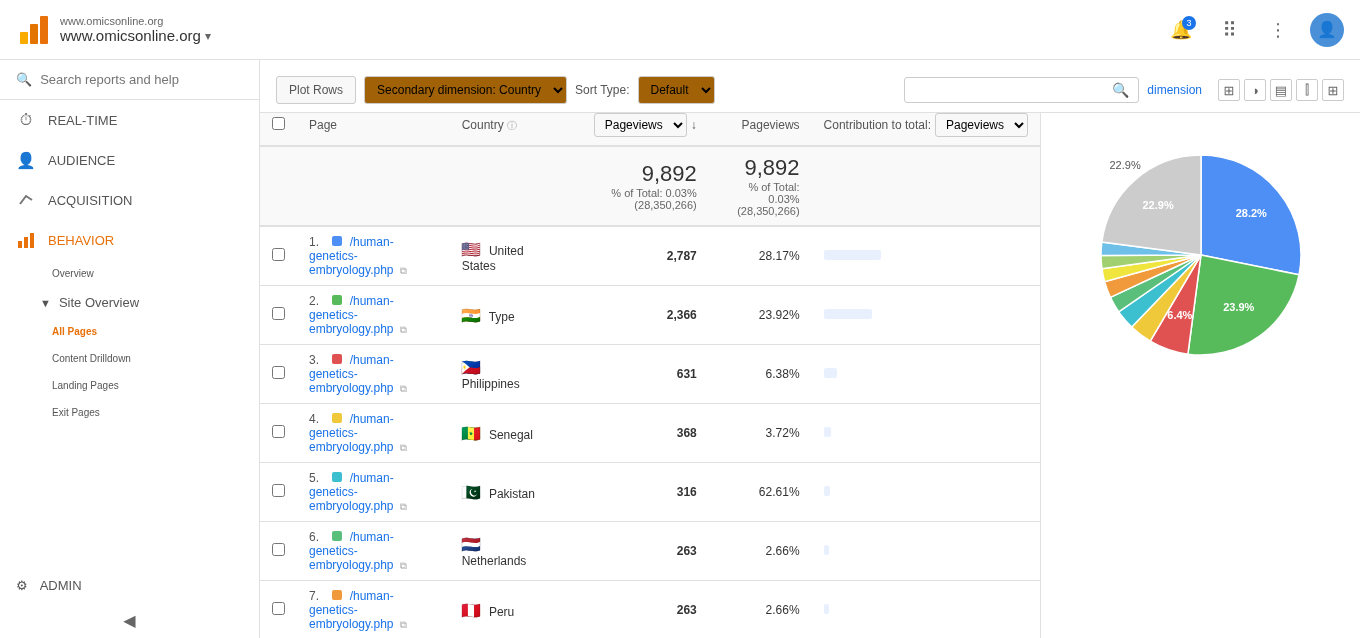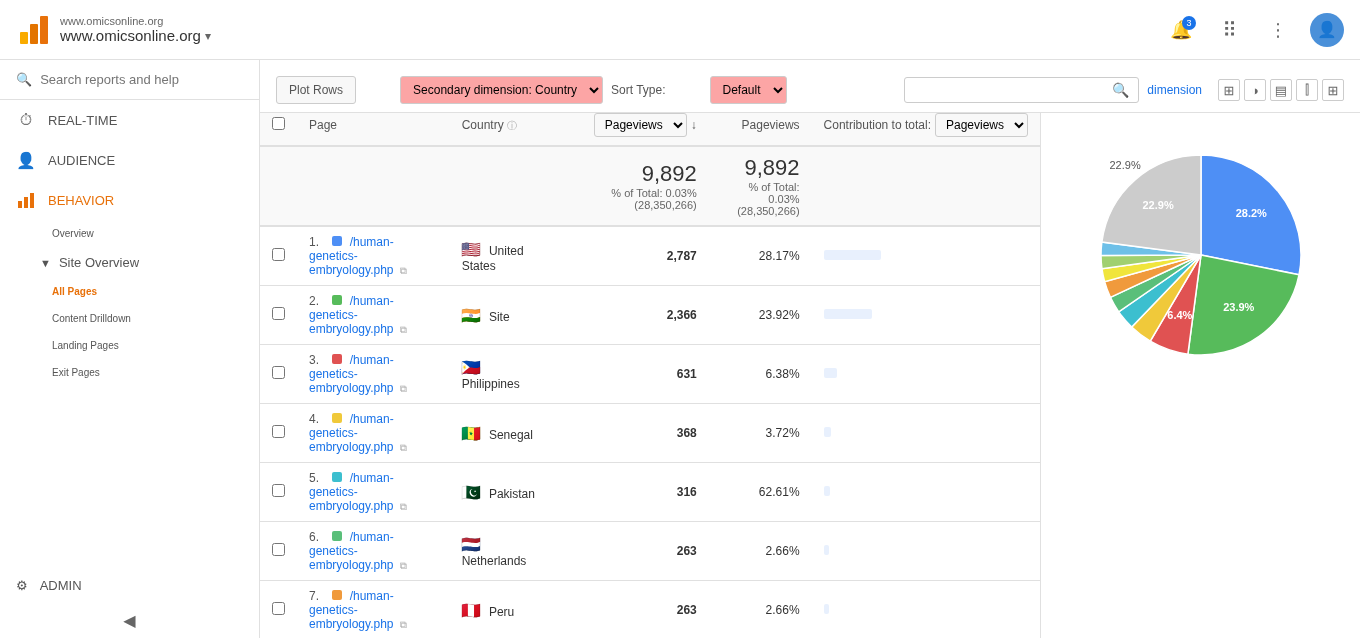--- a/index.html
+++ b/index.html
@@ -135,23 +135,22 @@
       border-radius: 3px;
       cursor: pointer;
       font-size: 12px;
       color: #555;
     }
     .toolbar-select {
       padding: 5px 8px;
       border: 1px solid #ccc;
       border-radius: 3px;
       font-size: 12px;
-      background: #fca5a5;
-      cursor: pointer;
-      margin-left: 36px;
+      background: #a16207;
+      cursor: pointer;
     }
     .toolbar-label { font-size: 12px; color: #555; }
     .toolbar-spacer { flex: 1; }
     .search-box {
       display: flex;
       align-items: center;
       border: 1px solid #ccc;
       border-radius: 3px;
       padding: 4px 8px;
       background: #fff;
@@ -294,20 +293,28 @@
     <div class="nav-item">
       <span class="nav-icon">⏱</span>
       <span>REAL-TIME</span>
     </div>
 
     <div class="nav-item">
       <span class="nav-icon">👤</span>
       <span>AUDIENCE</span>
     </div>
 
+    <div class="nav-item">
+      <span class="nav-icon" style="color:#777;">
+        <svg width="16" height="16" viewBox="0 0 16 16">
+            <path d="M2 12 L8 4 L14 8" stroke="#777" stroke-width="2" fill="none"></path>
+          </svg>
+      </span>
+      <span>ACQUISITION</span>
+    </div>
 
     <div class="nav-item active-section">
       <span class="nav-icon">
         <svg width="18" height="18" viewBox="0 0 18 18">
           <rect x="1" y="10" width="4" height="7" fill="#e8710a"></rect>
           <rect x="7" y="6" width="4" height="11" fill="#e8710a"></rect>
           <rect x="13" y="2" width="4" height="15" fill="#e8710a"></rect>
         </svg>
       </span>
       <span>BEHAVIOR</span>
@@ -455,21 +462,21 @@
               <tr>
     <td><input type="checkbox" class="row-checkbox" style=""></td>
     <td>
       <span class="row-num">2.</span>
       <span class="col-indicator" style="background:#57bb5b;"></span>
       <a class="page-link">/human-genetics-embryology.php</a>
       <span style="cursor:pointer; color:#aaa; font-size:10px; margin-left:3px;">⧉</span>
     </td>
     <td>
       <span class="flag">🇮🇳</span>
-      <span>Site</span>
+      <span>Type</span>
     </td>
     <td class="right"><strong>2,366</strong></td>
     <td class="right">23.92%</td>
     <td>
       <div style="background:#e8f0fd; height:10px; width:23.92%; min-width:2px; border-radius:2px; display:inline-block;"></div>
     </td>
   </tr>
               <tr>
     <td><input type="checkbox" class="row-checkbox" style=""></td>
     <td>

